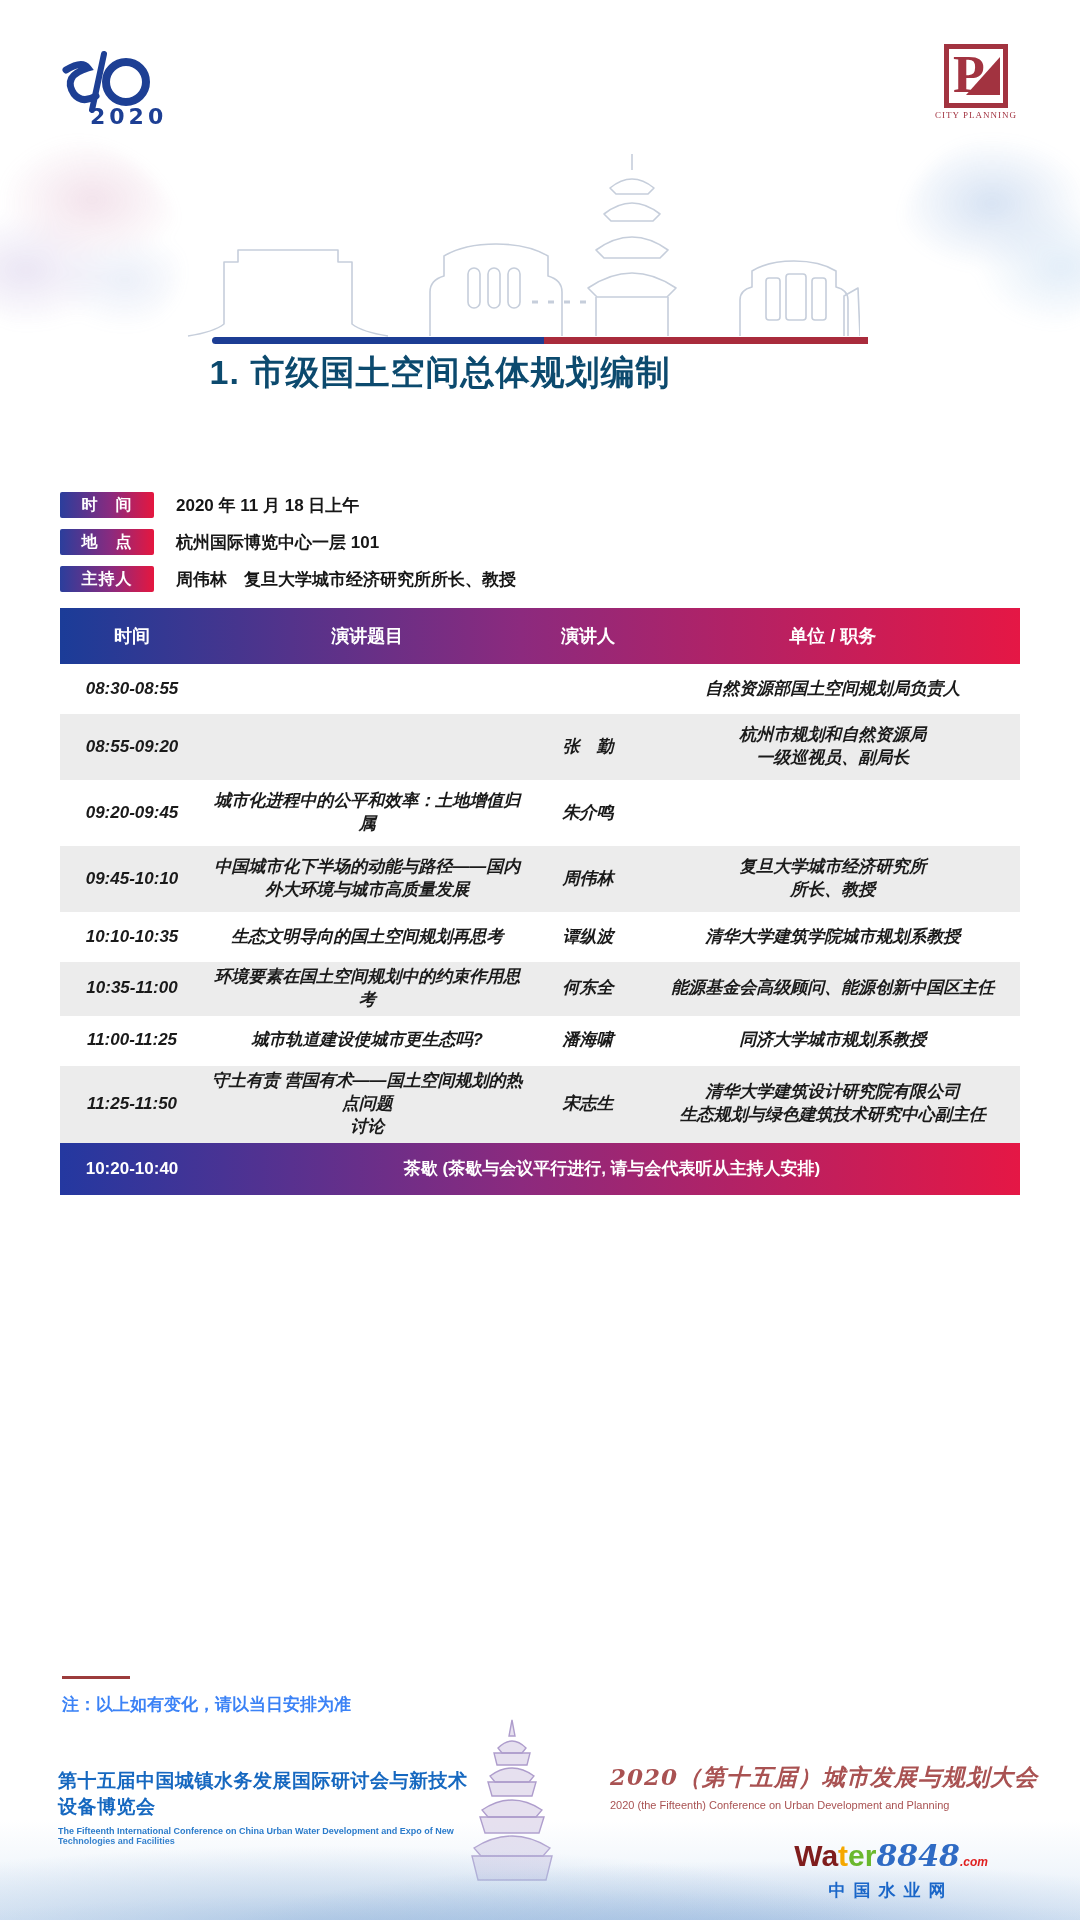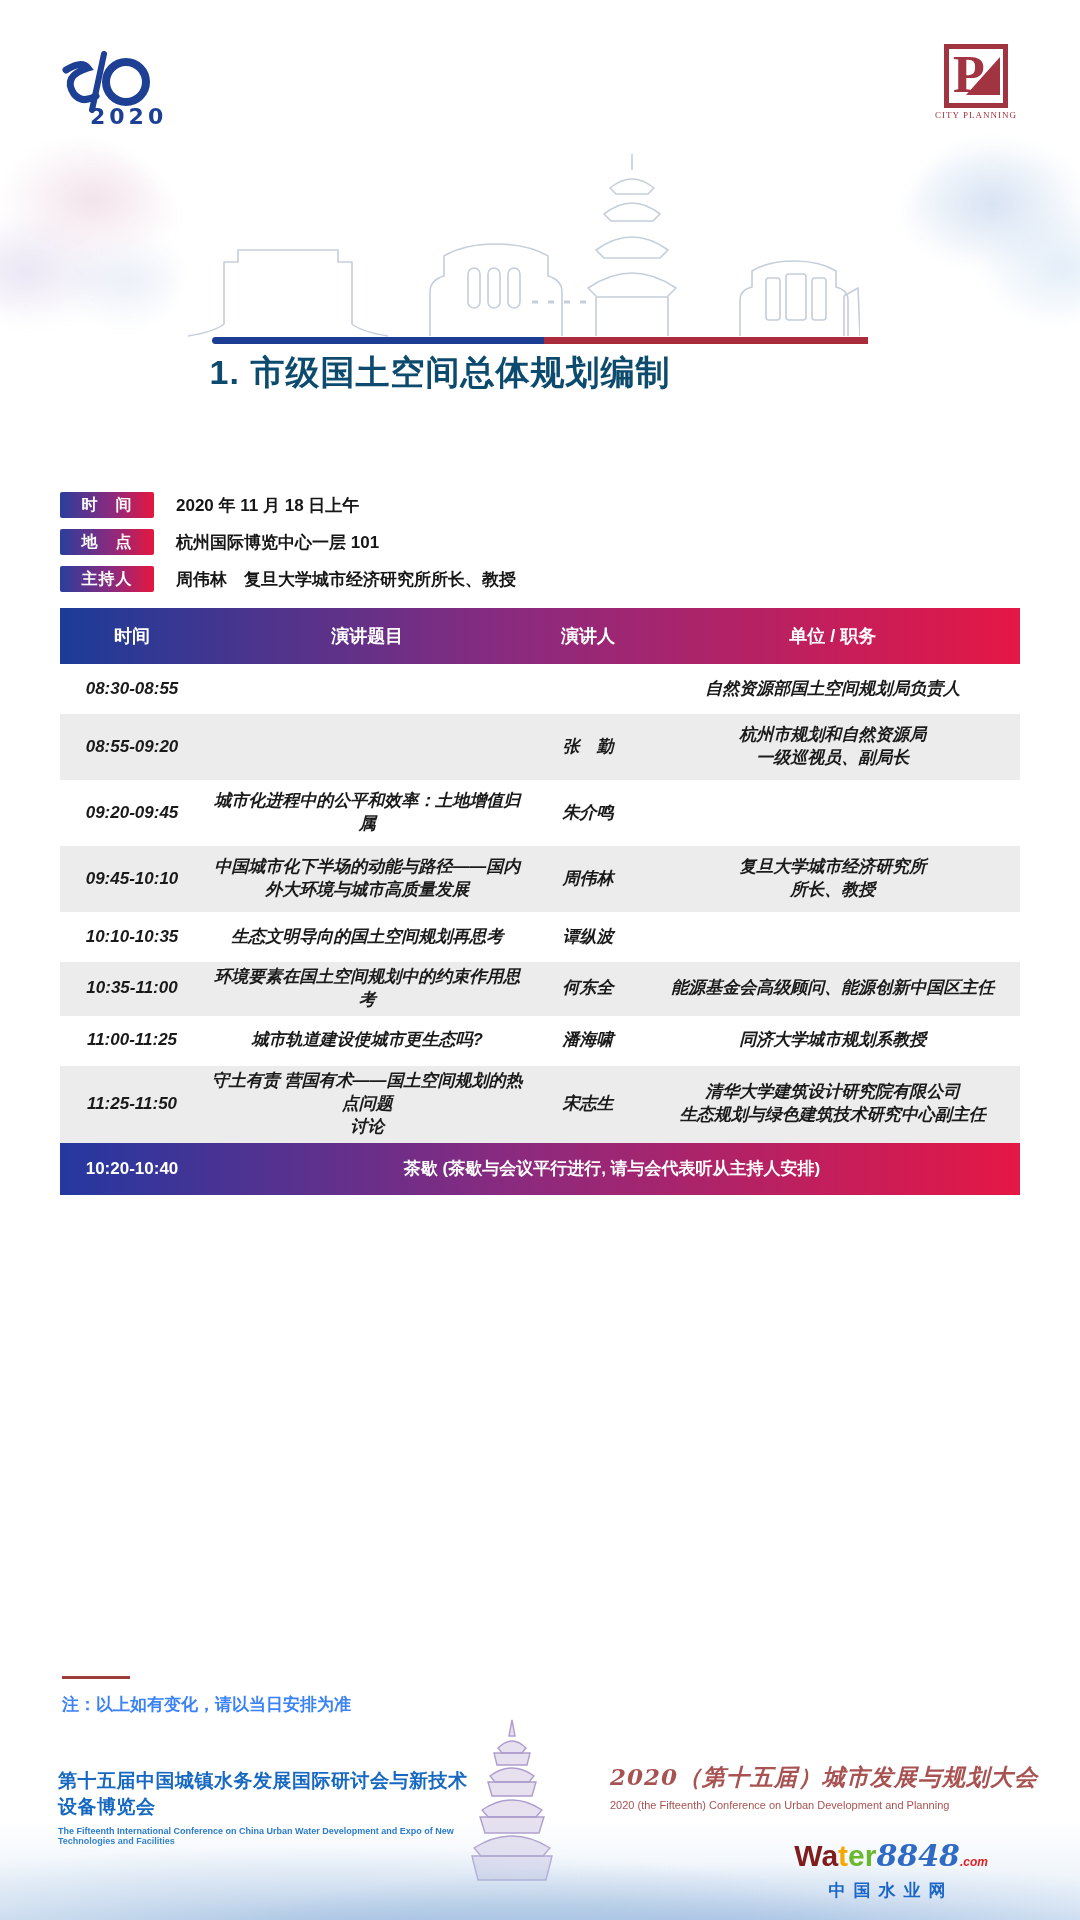--- a/index.html
+++ b/index.html
@@ -231,20 +231,21 @@
       <div>09:45-10:10</div>
       <div>中国城市化下半场的动能与路径——国内外大环境与城市高质量发展</div>
       <div>周伟林</div>
       <div>复旦大学城市经济研究所
 所长、教授</div>
     </div>
     <div class="trow single">
       <div>10:10-10:35</div>
       <div>生态文明导向的国土空间规划再思考</div>
       <div>谭纵波</div>
+      <div>清华大学建筑学院城市规划系教授</div>
     </div>
     <div class="trow single gray">
       <div>10:35-11:00</div>
       <div>环境要素在国土空间规划中的约束作用思考</div>
       <div>何东全</div>
       <div>能源基金会高级顾问、能源创新中国区主任</div>
     </div>
     <div class="trow single">
       <div>11:00-11:25</div>
       <div>城市轨道建设使城市更生态吗?</div>

